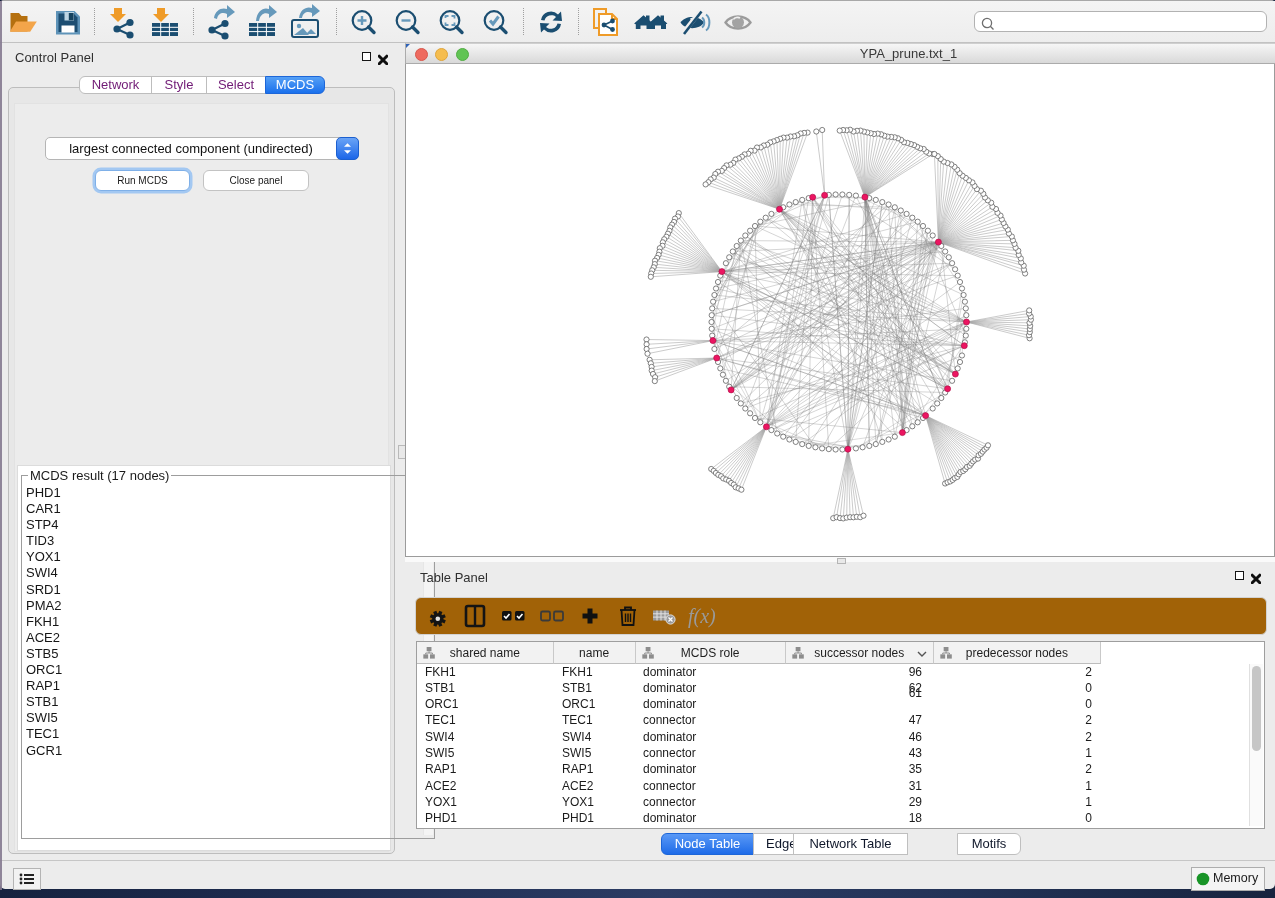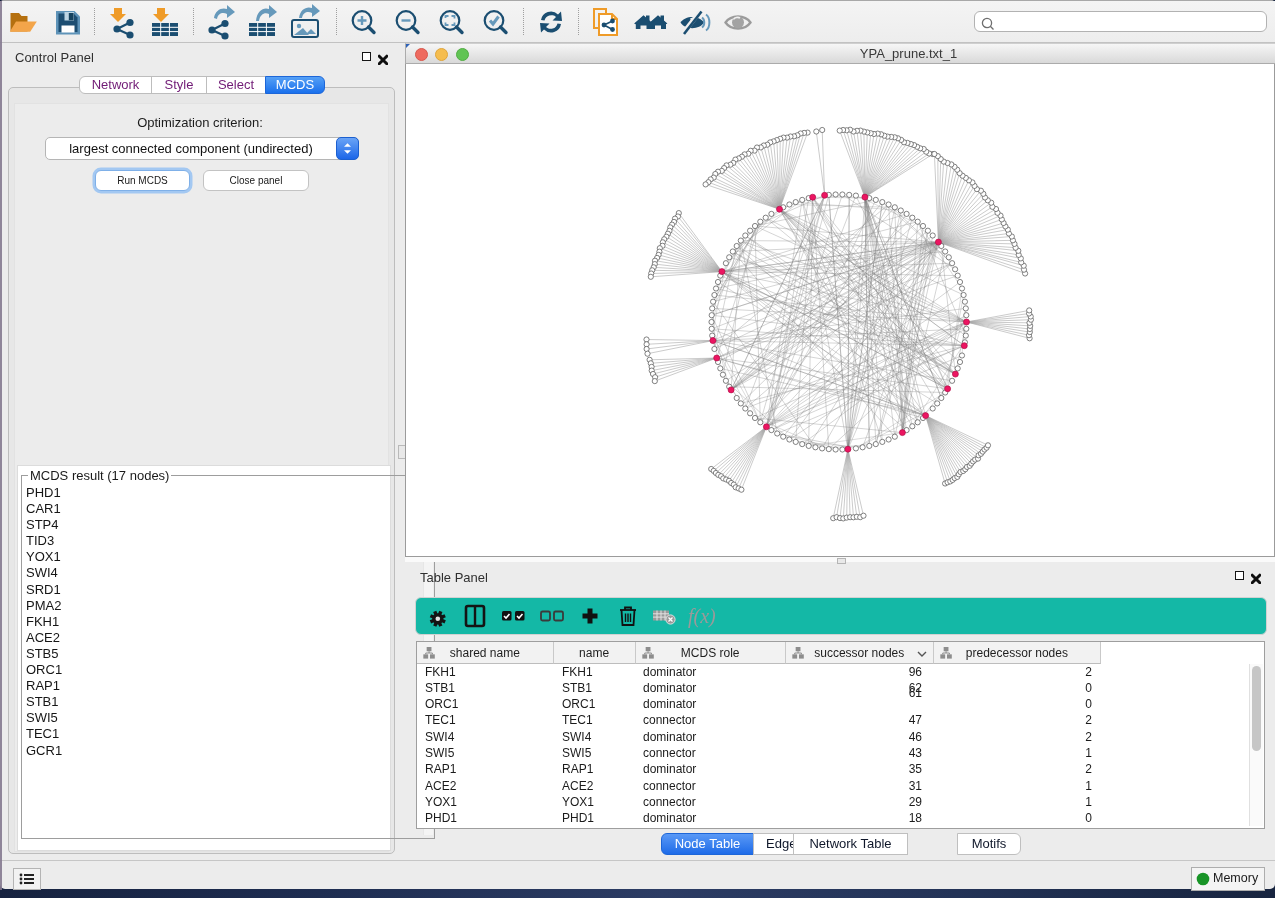--- a/index.html
+++ b/index.html
@@ -44,21 +44,21 @@
 #netwin{position:absolute;left:405px;top:42px;width:870px;height:516px;}
 #net-titlebar{position:absolute;left:0;top:0;width:870px;height:19px;
   background:linear-gradient(#f6f6f6,#d9d9d9);border:1px solid #ababab;border-top-color:#cfcfcf;}
 .tl{position:absolute;top:4px;width:11px;height:11px;border-radius:50%;}
 #net-title{position:absolute;left:0;top:1.5px;width:1005px;text-align:center;font-size:13px;color:#3a3a3a;}
 #net-canvas{position:absolute;left:0px;top:21px;width:868px;height:492px;background:#fff;border:1px solid #9b9b9b;border-top:none;}
 #hdiv-strip{position:absolute;left:405px;top:556px;width:870px;height:5px;background:#fafafa;}
 #hdiv-handle{position:absolute;left:837px;top:556.5px;width:7px;height:4px;background:#e9e9e9;border:1px solid #b5b5b5;}
 
 #tp-title{position:absolute;left:420px;top:569px;font-size:13px;color:#303030;}
-#tp-toolbar{position:absolute;left:415px;top:596px;width:850px;height:36px;background:#14b8a6;border:1px solid #d2d2d2;border-radius:6px;}
+#tp-toolbar{position:absolute;left:415px;top:596px;width:850px;height:36px;background:#a16207;border:1px solid #d2d2d2;border-radius:6px;}
 #tp-table{position:absolute;left:416px;top:640px;width:847px;height:186px;background:#fff;border:1px solid #9e9e9e;}
 .th{position:absolute;top:0;height:21px;background:#f2f2f2;border-right:1px solid #c9c9c9;border-bottom:1px solid #bdbdbd;
   font-size:12px;color:#1e1e1e;}
 .th .tlabel{position:absolute;top:4px;width:100%;text-align:center;}
 .td{position:absolute;font-size:12px;color:#1b1b1b;height:16.3px;line-height:16.3px;}
 #tp-scroll{position:absolute;right:1px;top:22px;width:13px;height:162px;background:#fafafa;border-left:1px solid #e0e0e0;}
 #tp-thumb{position:absolute;left:1.5px;top:2px;width:9px;height:85px;background:#c6c6c6;border-radius:5px;}
 .btab{position:absolute;top:832px;height:20px;background:#fff;border:1px solid #bfbfbf;
   font-size:13px;color:#0f172a;text-align:center;line-height:20px;}
 .btab.sel{background:linear-gradient(#5a99f6,#1e6be8);color:#fff;border-color:#1d66d8;}
@@ -183,21 +183,20 @@
   <div class="winbtn-sq" style="left:362px;top:51px"></div>
   <div class="winbtn-x" style="left:378px;top:50px"><svg width="10" height="11" viewBox="0 0 10 11">
         <path d="M1.2 2.2L8.8 9.8M8.8 2.2L1.2 9.8" stroke="#0e0e0e" stroke-width="3" stroke-linecap="round"></path>
       </svg></div>
   <div id="cp-tabpane"></div>
   <div id="cp-inner"></div>
   <div class="mactab" style="left:79px;width:71px;border-radius:6px 0 0 6px;">Network</div>
   <div class="mactab" style="left:151px;width:54px;">Style</div>
   <div class="mactab" style="left:206px;width:58px;">Select</div>
   <div class="mactab sel" style="left:265px;width:58px;border-radius:0 6px 6px 0;">MCDS</div>
-  <div id="opt-label">Optimization criterion:</div>
   <div id="dropdown">
       <div class="lbl">largest connected component (undirected)</div>
     <div id="dd-btn"><svg width="21" height="21" viewBox="0 0 21 21">
       <path d="M7 8.7L10.5 5.2L14 8.7Z" fill="#fff"></path>
       <path d="M7 12.3L10.5 15.8L14 12.3Z" fill="#fff"></path>
     </svg></div>
   </div>
   <div class="btn" id="btn-run">Run MCDS</div>
   <div class="btn" id="btn-close">Close panel</div>
   <div id="result-panel">

